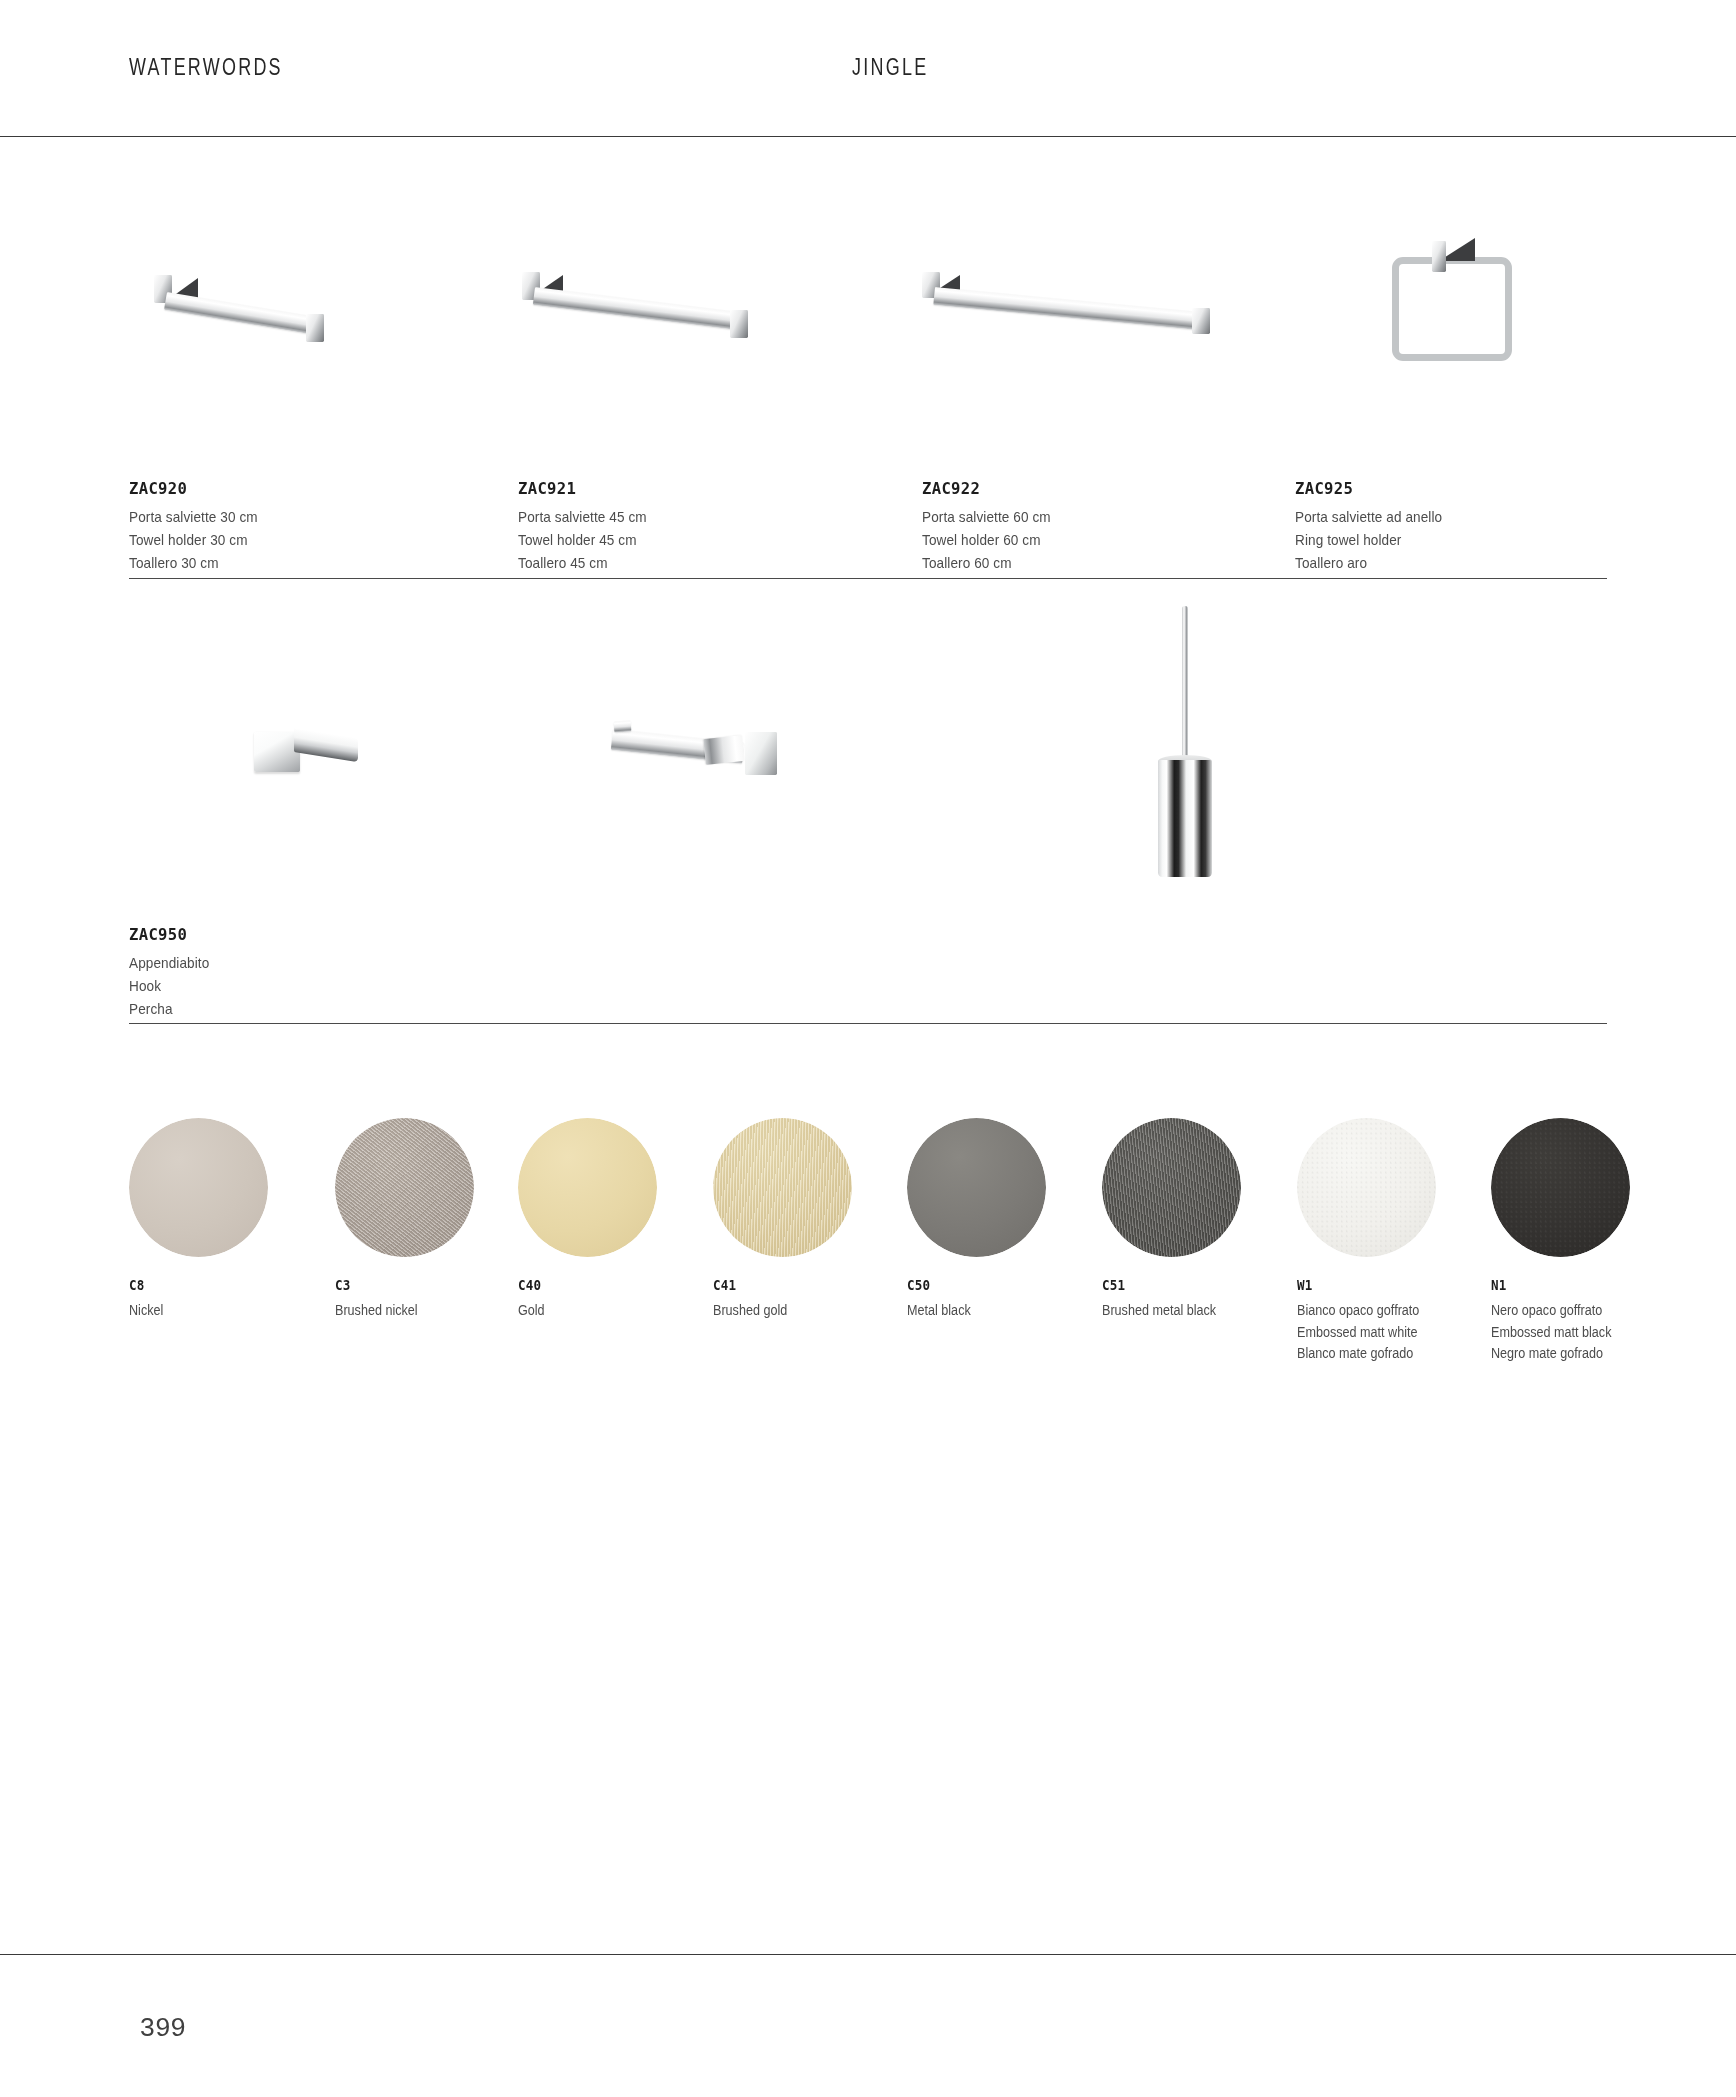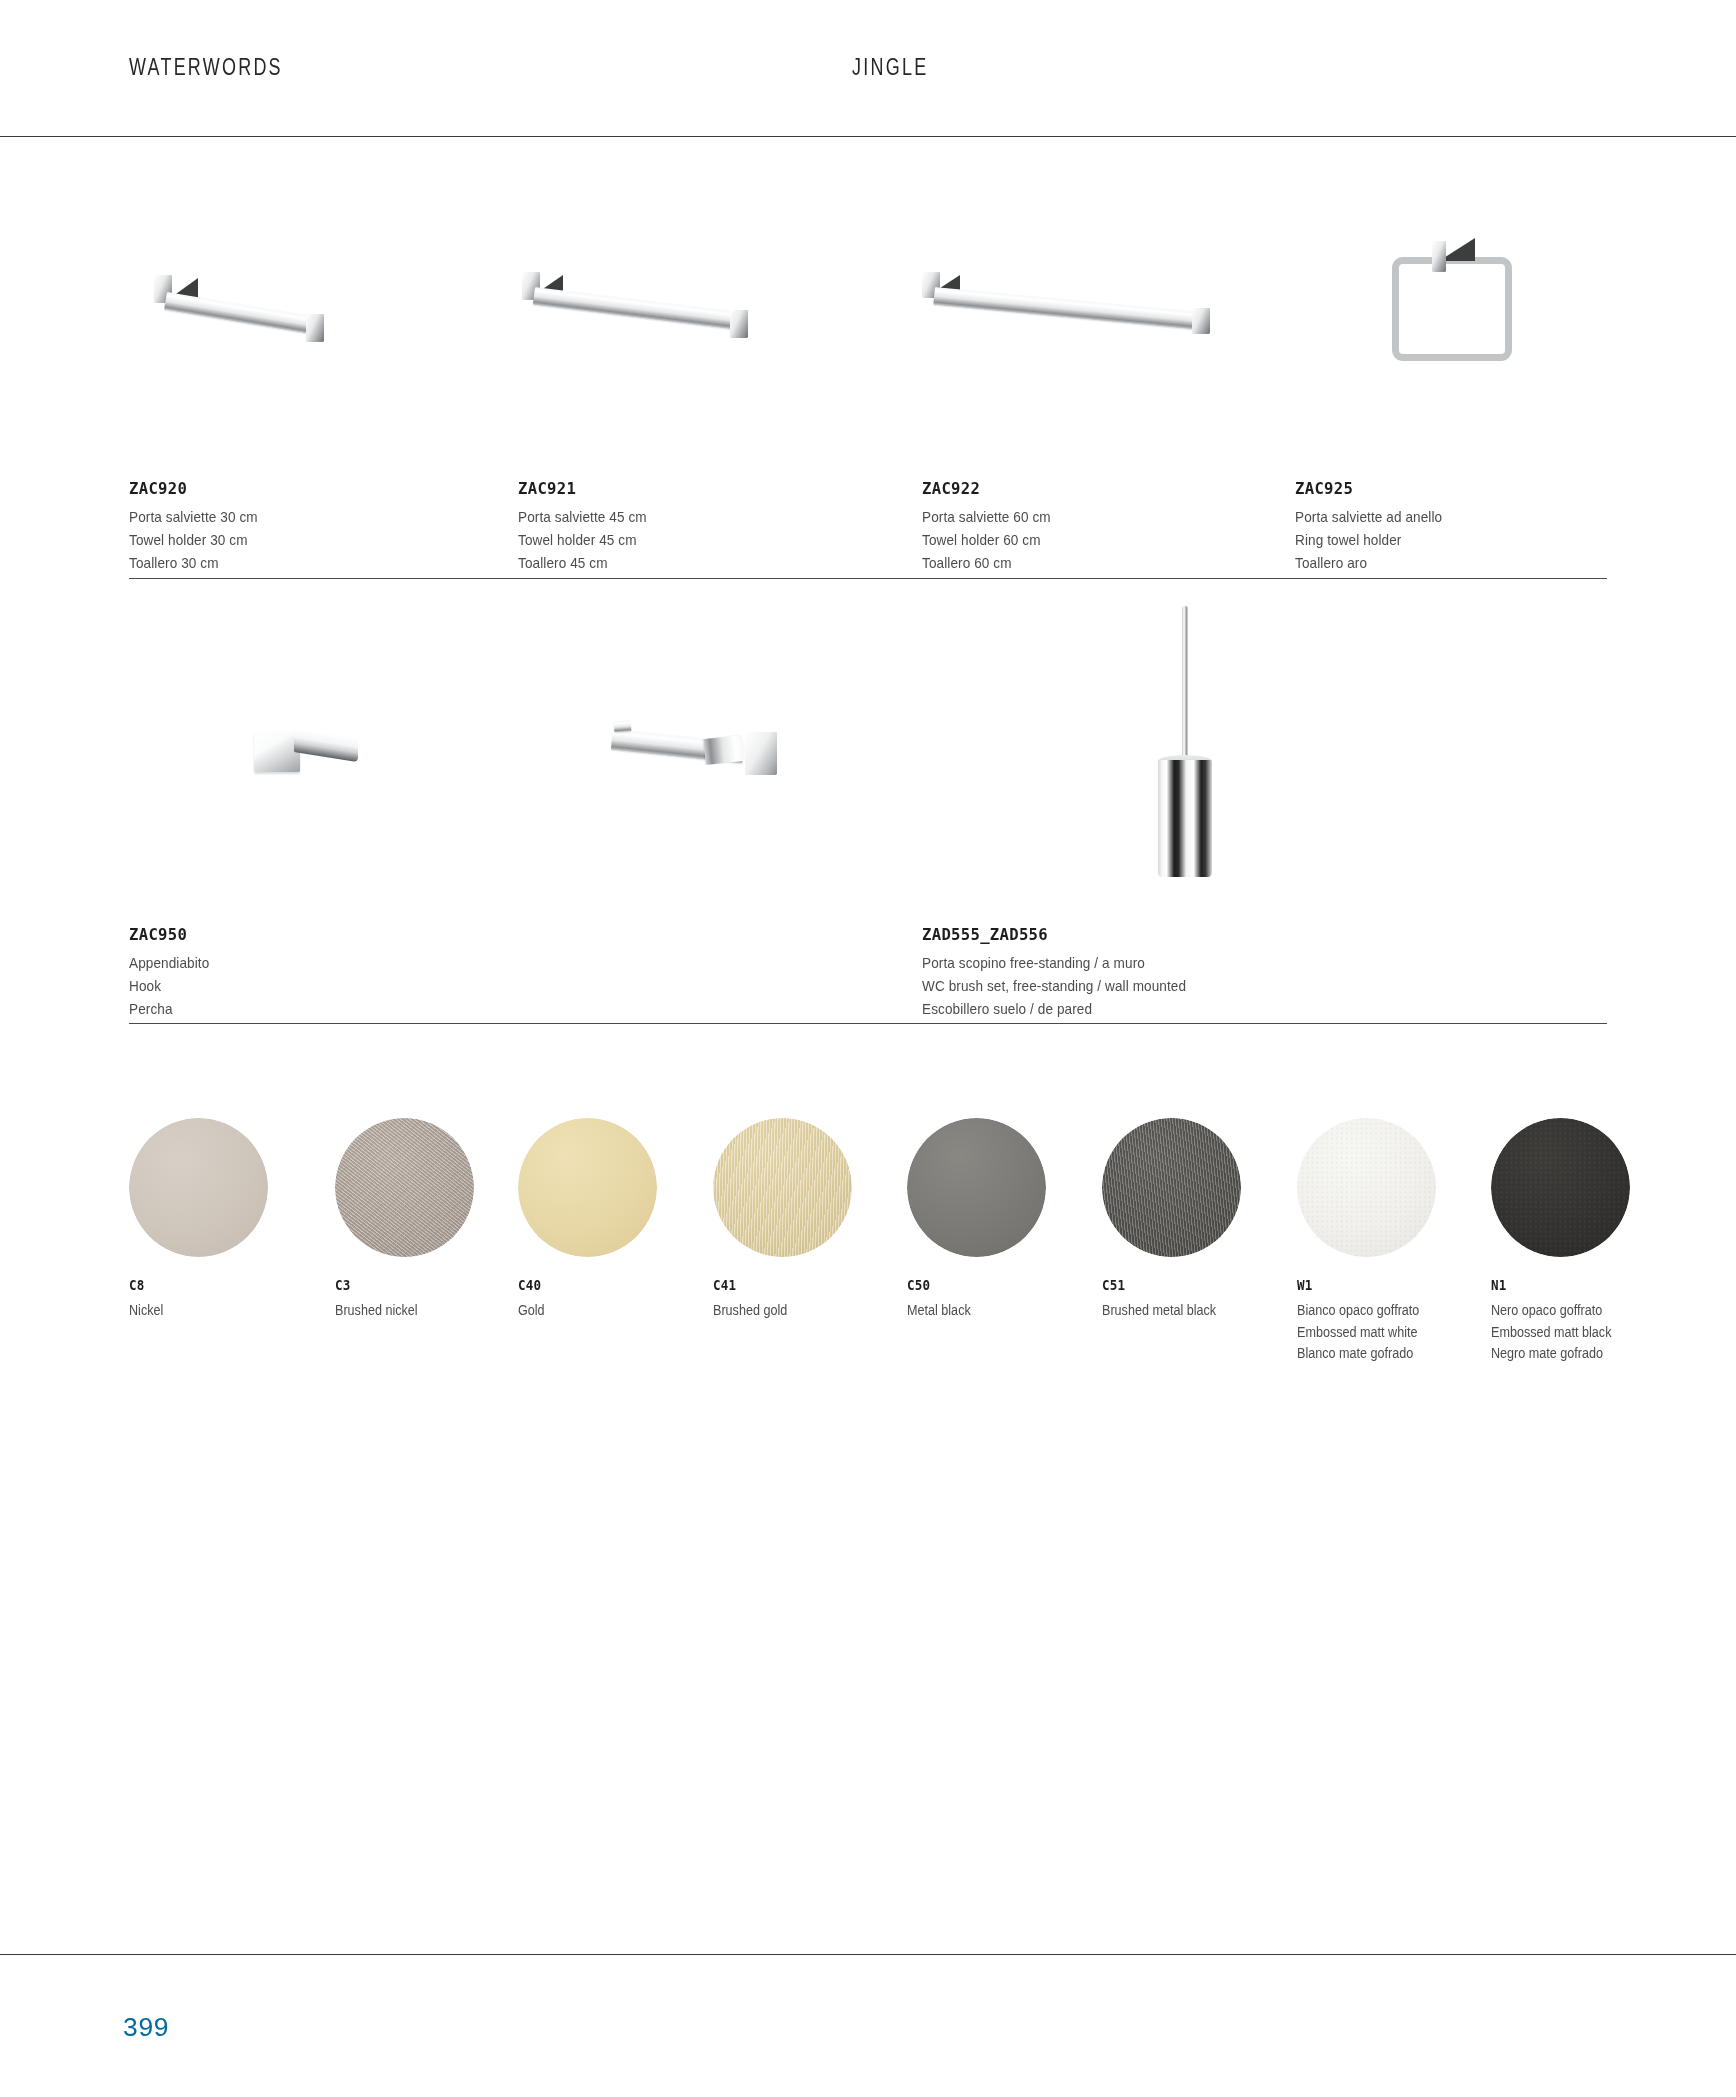--- a/index.html
+++ b/index.html
@@ -53,26 +53,26 @@
   .rule-bottom {
     position: absolute;
     left: 0;
     top: 1954px;
     width: 1736px;
     height: 1.4px;
     background: #3a3a3a;
   }
   .page-number {
     position: absolute;
-    left: 123px;
+    left: 140px;
     top: 2012px;
     font-size: 26.4px;
     font-weight: 300;
     letter-spacing: 0.7px;
-    color: #0369a1;
+    color: #404040;
   }
 
   
   .row {
     position: absolute;
     left: 129px;
     width: 1478px;
   }
   .row-1 { top: 208px; }
   .row-2 { top: 612px; }
@@ -375,26 +375,20 @@
     </div>
 
     <div class="cell col-2">
       <div class="stage">
         <div class="bar-wrap" style="left:236px; top:-5.6px;">
           <div class="brush-handle" style="left:23.6px; top:0px; height:158px;"></div>
           <div class="brush-lid" style="left:0px; top:149px;"></div>
           <div class="brush-can" style="left:0px; top:154px; height:117px;"></div>
         </div>
       </div>
-      <div class="caption">
-        <div class="code">ZAD555_ZAD556</div>
-        <div class="desc">Porta scopino free-standing / a muro</div>
-        <div class="desc">WC brush set, free-standing / wall mounted</div>
-        <div class="desc">Escobillero suelo / de pared</div>
-      </div>
     </div>
 
     <div class="row-rule"></div>
   </div>
 
   <div class="finishes">
 
     <div class="swatch-cell sw0">
       <div class="swatch">
         <div class="tex" style="background:radial-gradient(circle at 36% 30%, #d8d0c7 0%, #cec5bb 55%, #c4bab0 100%);"></div>

